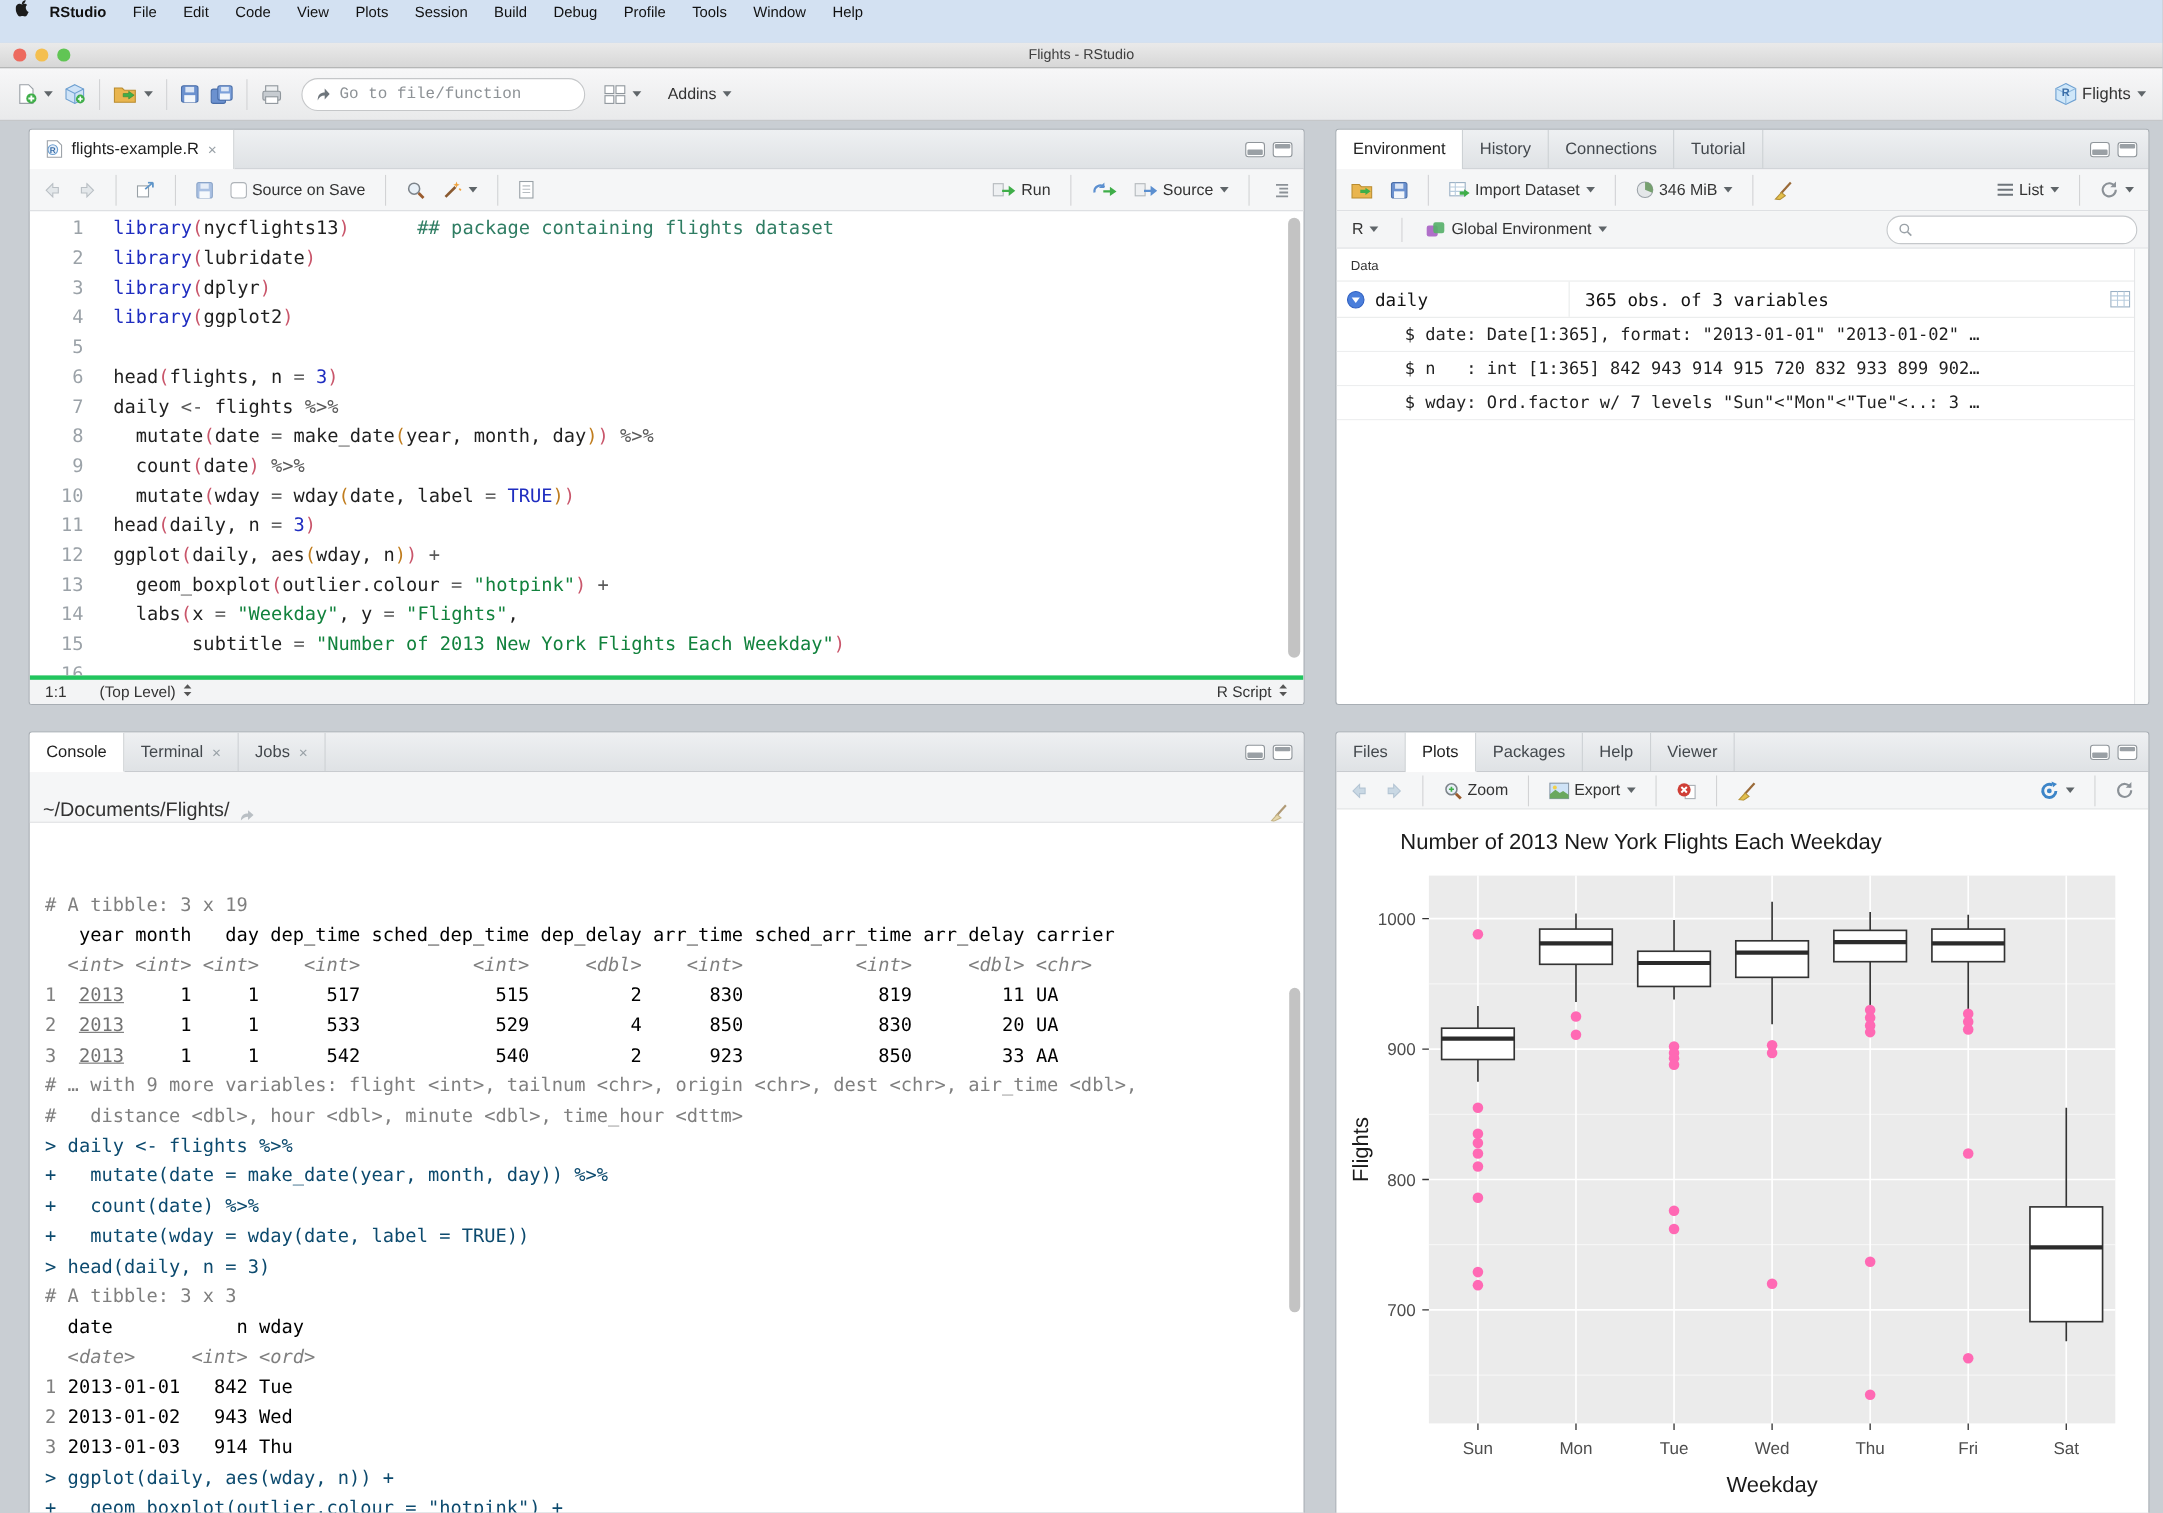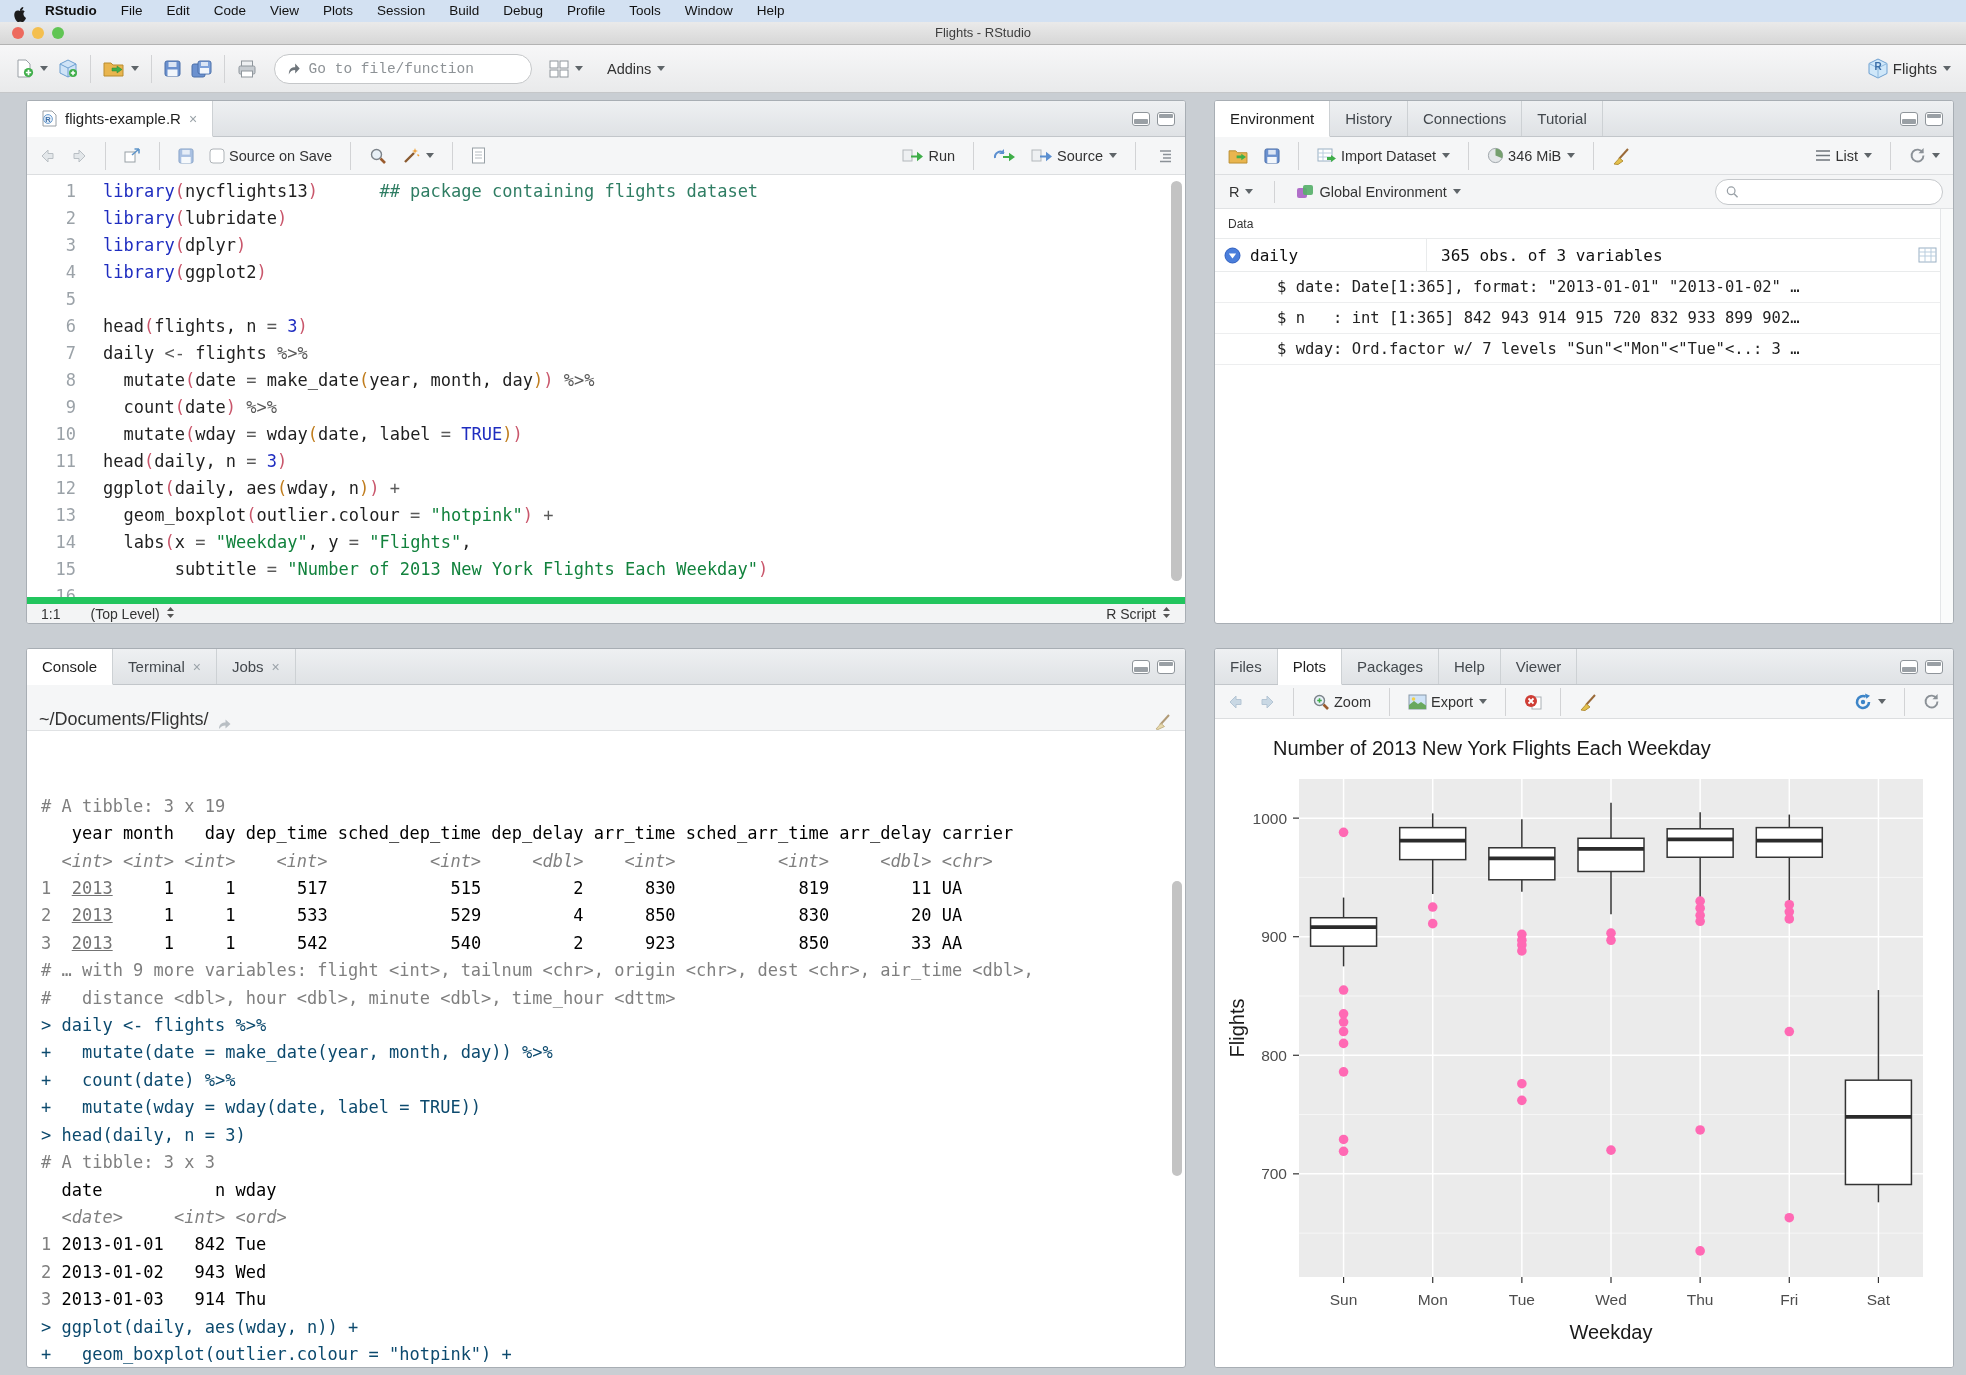--- a/index.html
+++ b/index.html
@@ -1,20 +1,20 @@
 <!DOCTYPE html>
 <html><head>
 <meta charset="utf-8">
 <style>
 *{margin:0;padding:0;box-sizing:border-box}
 html,body{width:1966px;height:1375px;overflow:hidden;background:#c9ced3;font-family:"Liberation Sans",sans-serif}
 svg{display:block}
 svg text{font-family:"Liberation Sans",sans-serif}
 
-.menubar{height:22px;background:#d3e1f2;display:flex;align-items:flex-end;padding-left:12px;font-size:13.5px;color:#111}
+.menubar{height:39px;background:#d3e1f2;display:flex;align-items:flex-start;padding-left:12px;font-size:13.5px;color:#111}
 .menu-item{padding:0 12px;line-height:22px}
 .menu-item.app{font-weight:700}
 .apple{margin:0 6px 0 2px}
 .titlebar{height:23px;background:linear-gradient(#eaeaea,#d7d7d7);border-bottom:1px solid #b3b3b3;position:relative}
 .lights{position:absolute;left:12px;top:5px;display:flex;gap:8px}
 .light{width:12px;height:12px;border-radius:50%}
 .l-red{background:#ed6a5e}.l-yel{background:#f4bf4f}.l-grn{background:#61c554}
 .title{text-align:center;line-height:22px;font-size:13px;color:#3e3e3e}
 .main-toolbar{height:48px;background:linear-gradient(#f7f7f8,#e9eaeb);border-bottom:1px solid #c5c7c9;display:flex;align-items:center;padding:0 10px}
 .tbtn{display:flex;align-items:center;gap:4px;padding:5px 5px;border-radius:4px}
@@ -42,21 +42,21 @@
 .wb-max::after{content:"";position:absolute;left:1px;right:1px;top:1px;height:4px;background:#9aa0a5;border-radius:1px}
 .subbar{height:38px;background:#f5f6f7;border-bottom:1px solid #dcdee0;display:flex;align-items:center;padding:0 9px;gap:7px;font-size:14.5px;color:#333;flex:0 0 auto}
 .ibtn{display:flex;align-items:center;gap:4px;padding:3px 4px;border-radius:3px}
 
 .editor{flex:1;display:flex;position:relative;overflow:hidden;font-family:"DejaVu Sans Mono",monospace;font-size:17px;line-height:27px}
 .gutter{width:64px;color:#9ba2a8;text-align:right;padding:3px 15px 0 0;flex:0 0 auto}
 .codearea{flex:1;padding:3px 0 0 12px;white-space:pre;color:#1f1f1f;overflow:hidden}
 .tk-b{color:#1f2dc0}.tk-n{color:#1f2dc0}.tk-k{color:#1f1f1f}.tk-o{color:#5a5a5a}
 .tk-s{color:#12823d}.tk-c{color:#2f7d63}.tk-p1{color:#c9566b}.tk-p2{color:#c07d1e}
 .vthumb{position:absolute;background:#c3c3c3;border-radius:6px;width:11px}
-.statusbar{height:26px;background:#f3f4f5;border-top:7px solid #22c55e;display:flex;align-items:center;font-size:14px;color:#333;padding:0 14px;gap:30px;flex:0 0 auto}
+.statusbar{height:26px;background:#f3f4f5;border-top:4px solid #22c55e;display:flex;align-items:center;font-size:14px;color:#333;padding:0 14px;gap:30px;flex:0 0 auto}
 .updown{display:inline-block;margin-left:6px}
 
 .pathbar{height:46px;background:#f5f6f7;border-bottom:1px solid #e0e2e4;display:flex;align-items:flex-end;padding:0 12px;font-size:18px;color:#333;gap:8px;flex:0 0 auto}
 .conout{flex:1;position:relative;overflow:hidden;padding:7px 0 0 14px;font-family:"DejaVu Sans Mono",monospace;font-size:17px;line-height:27.4px;white-space:pre}
 .c-g{color:#7f7f7f}.c-b{color:#0c4a6e}.c-k{color:#000}.c-i{color:#7f7f7f;font-style:italic}.c-u{color:#737373;text-decoration:underline}
 
 .envrow2{height:34px;background:#f4f5f6;border-bottom:1px solid #e0e2e4;display:flex;align-items:center;padding:0 10px;gap:10px;font-size:14.5px;color:#333;flex:0 0 auto}
 .search{margin-left:auto;display:flex;align-items:center;background:#fff;border:1px solid #c5c8cb;border-radius:13px;height:26px;width:228px;padding:0 10px;gap:6px}
 .search input{border:none;outline:none;width:100%;font-size:13px;background:transparent}
 .envcontent{flex:1;position:relative;overflow:hidden}

